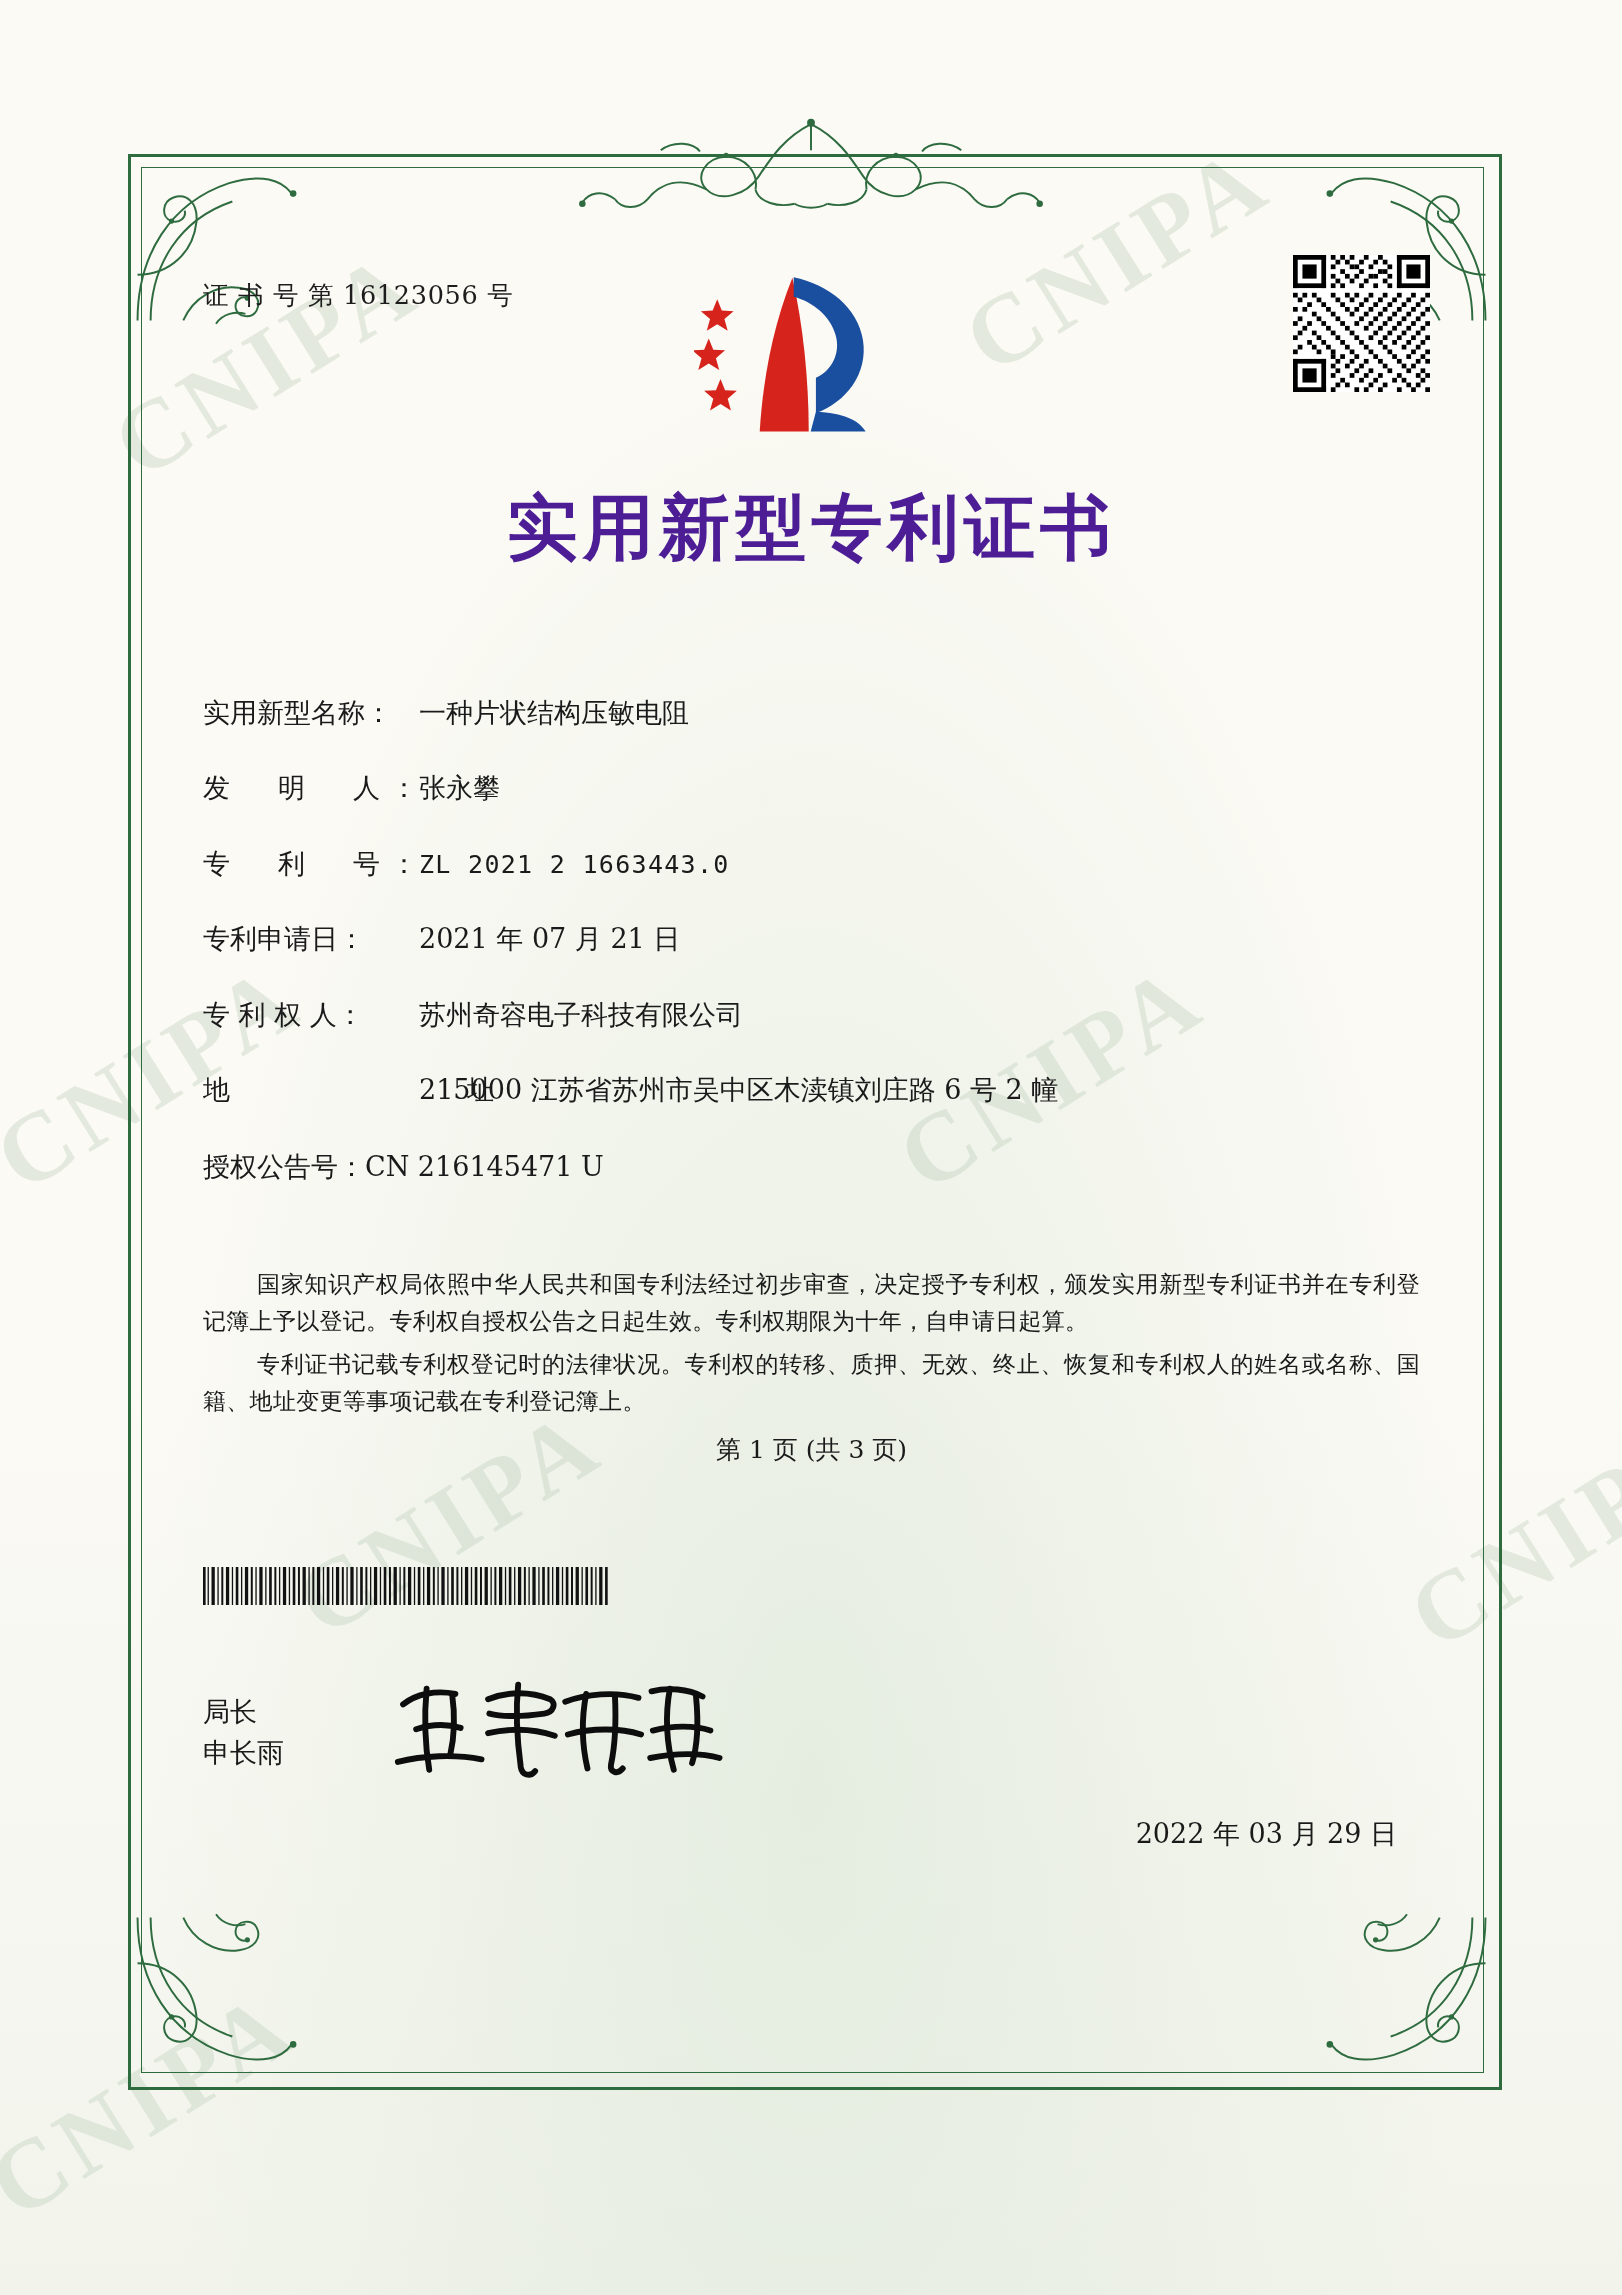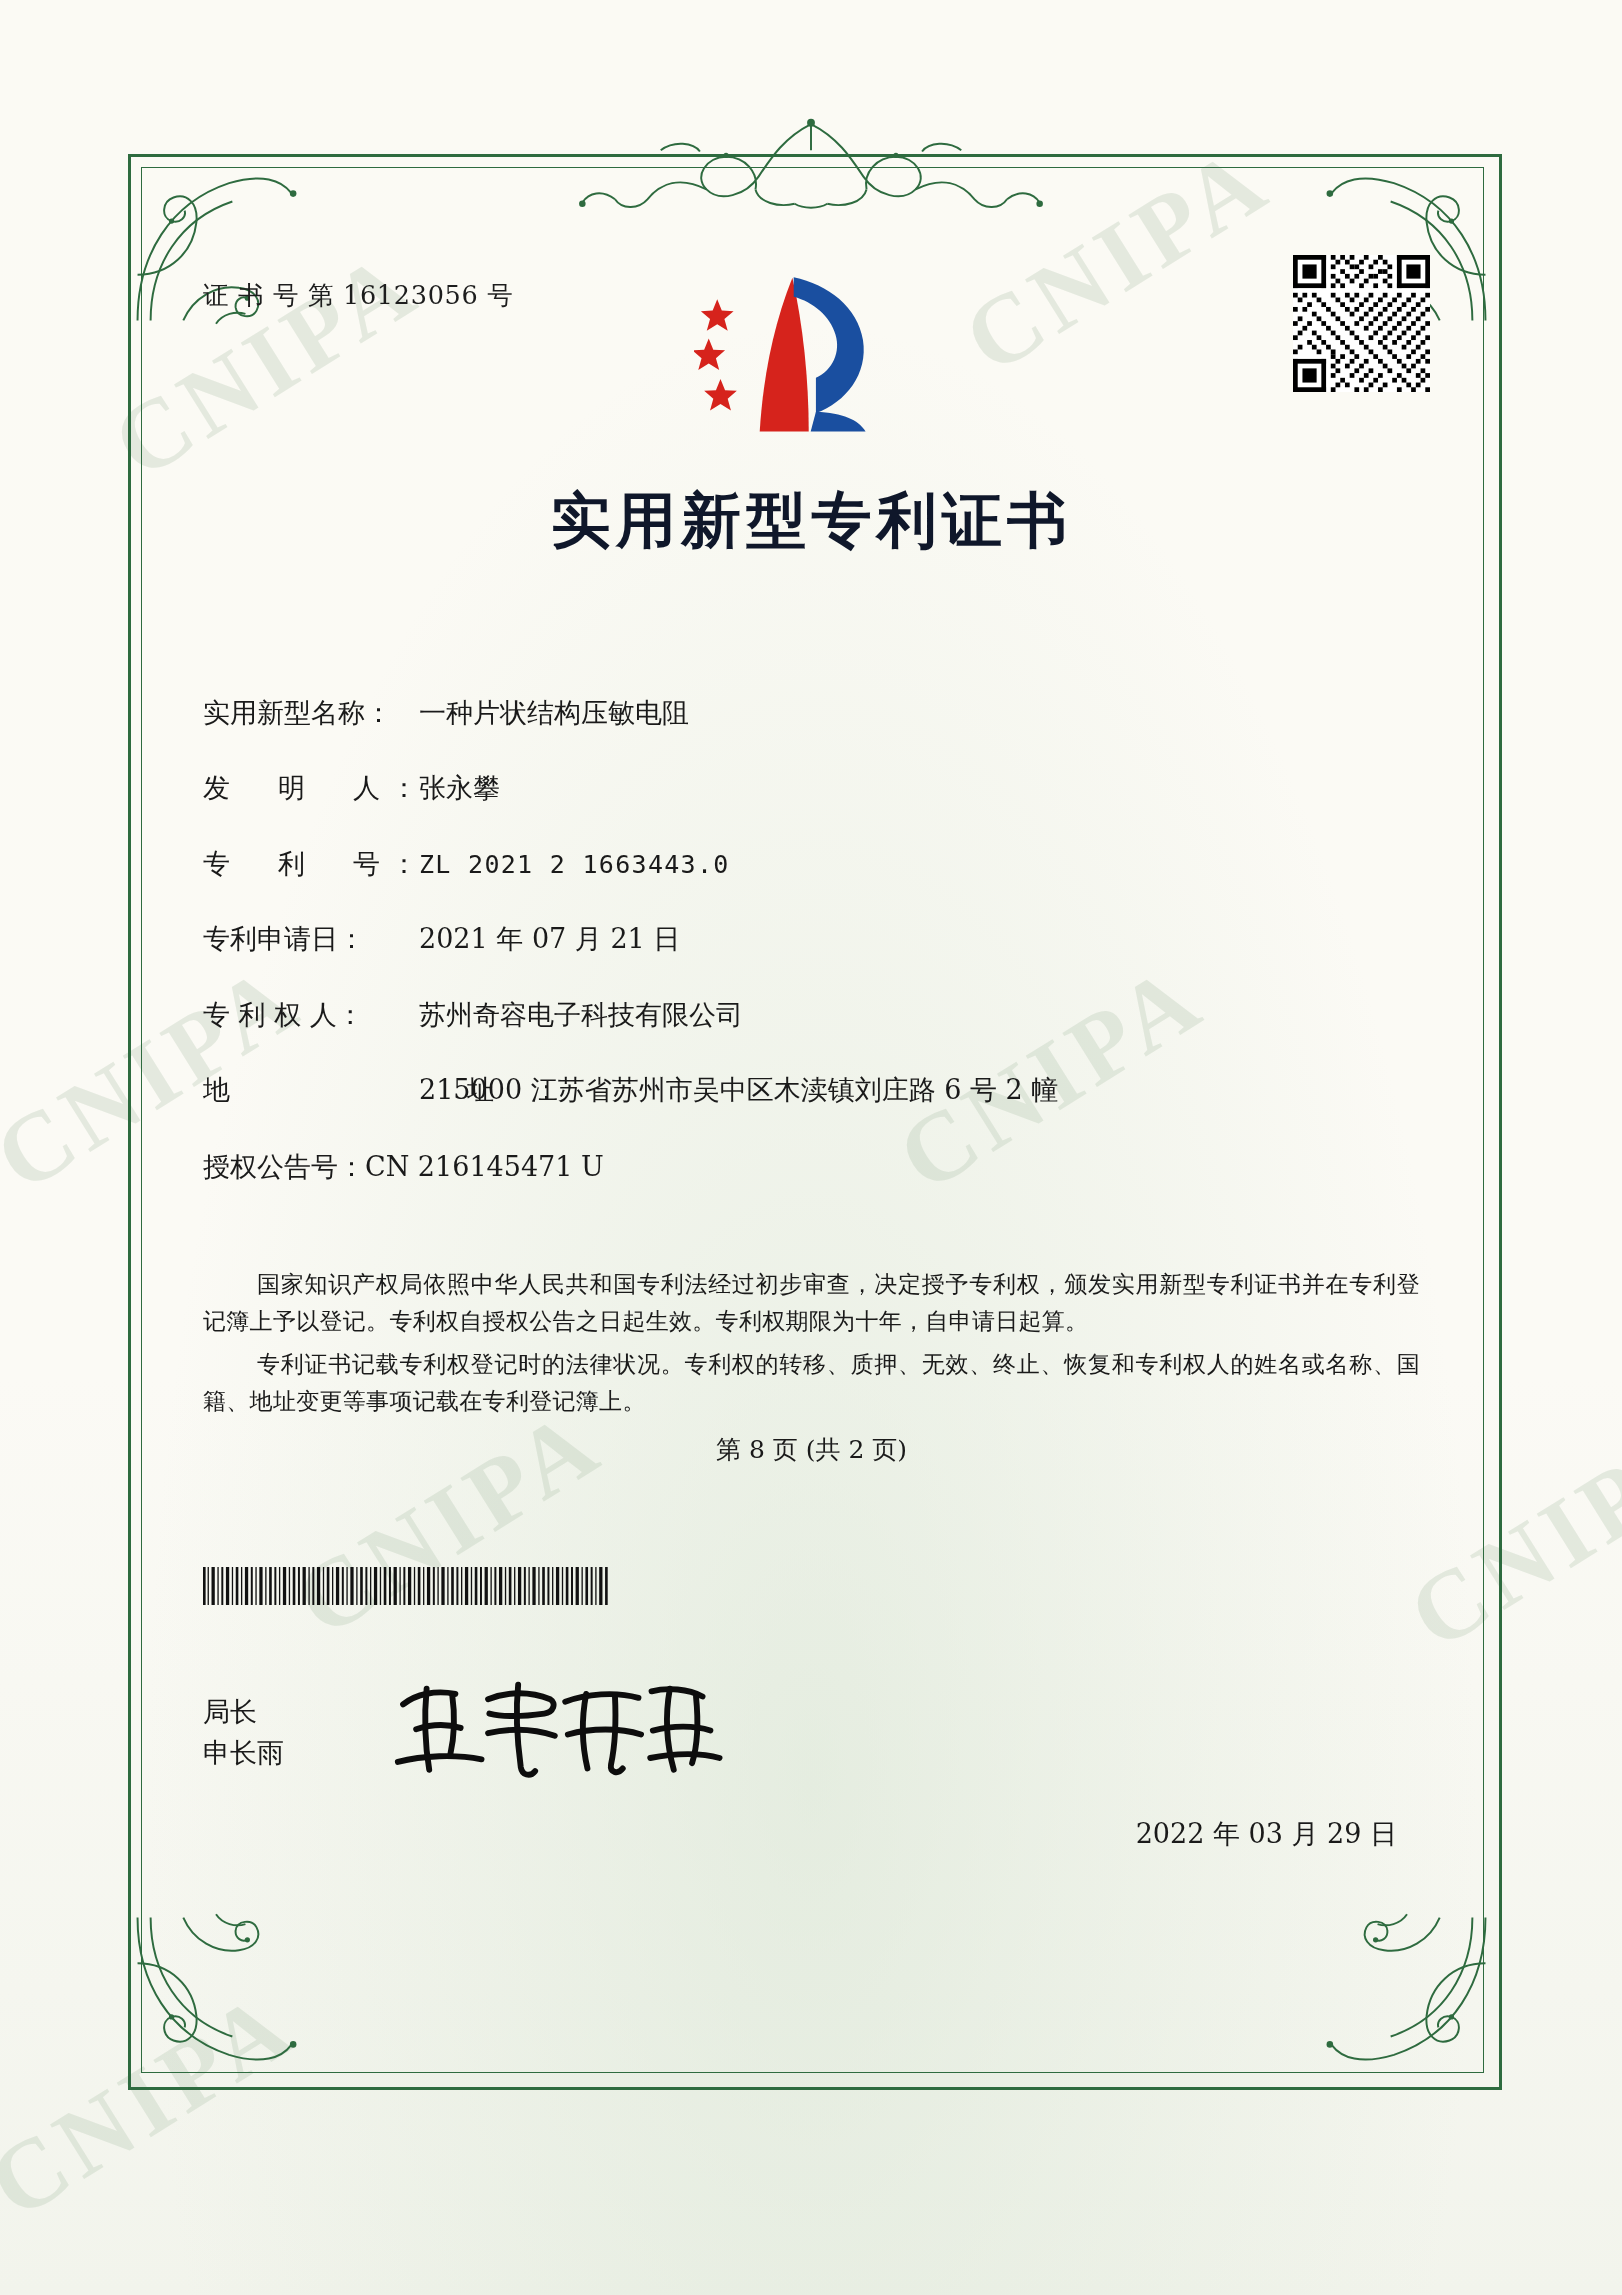--- a/index.html
+++ b/index.html
@@ -110,24 +110,24 @@
     transform: translateX(-50%);
     width: 236px;
     height: 183px;
   }
   .title {
     position: absolute;
     left: 0;
     right: 0;
     top: 314px;
     text-align: center;
-    font-size: 60px;
+    font-size: 71px;
     font-weight: bold;
     letter-spacing: 5.2px;
-    color: #0f172a;
+    color: #4c1d95;
     font-family: "DejaVu Serif", "Liberation Serif", serif;
   }
   .fields {
     position: absolute;
     left: 62px;
     top: 530px;
     right: 52px;
   }
   .field-row {
     display: flex;
@@ -714,17 +714,17 @@
         <path d="M400 40 C 424 34 456 36 478 48"></path>
         <path d="M428 36 C 420 80 424 124 434 160"></path>
         <path d="M468 48 C 472 88 470 124 462 150"></path>
         <path d="M402 100 C 432 92 466 92 490 100"></path>
         <path d="M398 142 C 436 134 478 134 504 142"></path>
       </g>
     </svg>
 
     <div class="sign-date">2022 年 03 月 29 日</div>
 
-    <div class="page-num">第 8 页 (共 2 页)</div>
+    <div class="page-num">第 1 页 (共 3 页)</div>
   </div>
 
 </div>
 
 
 </body></html>

